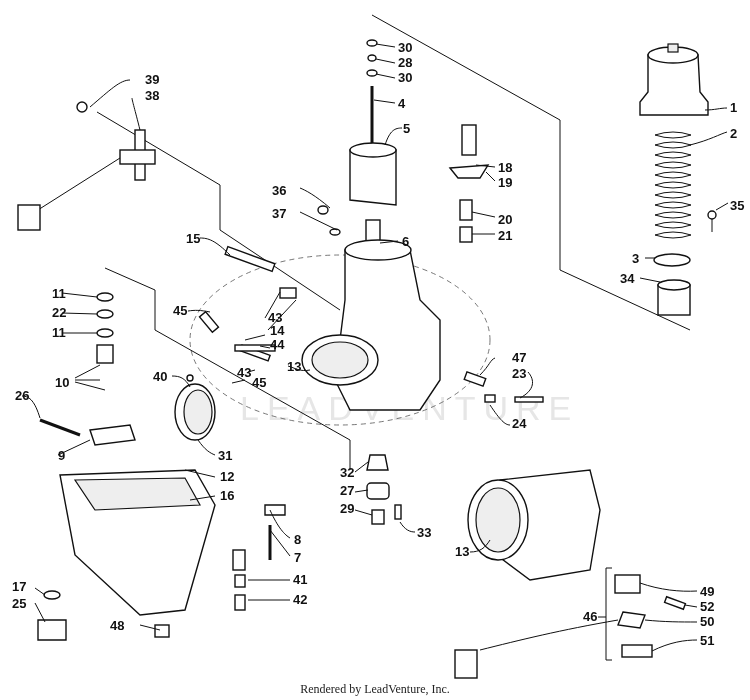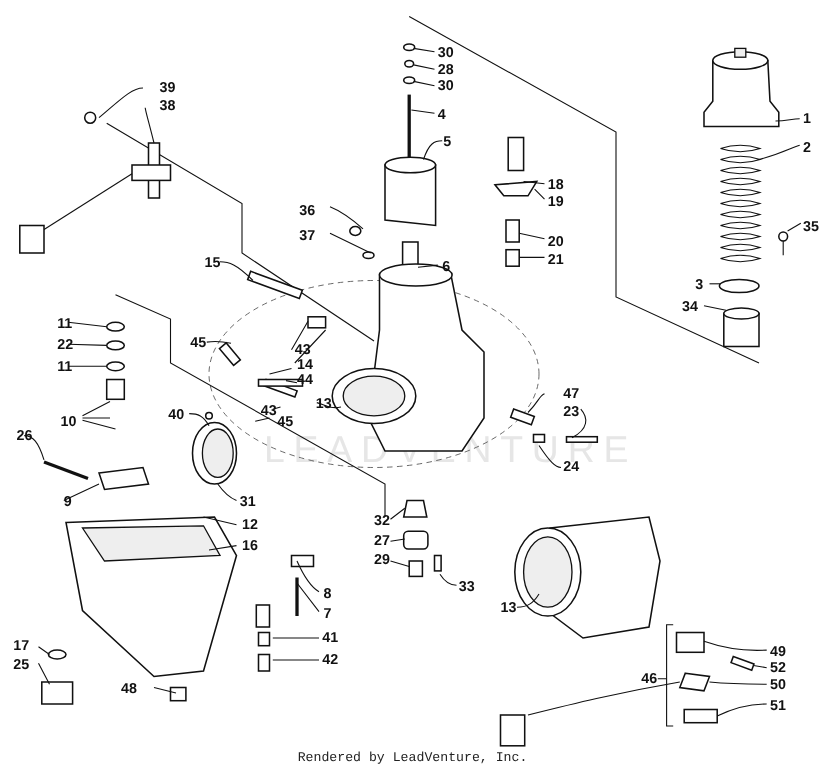--- a/index.html
+++ b/index.html
@@ -4,21 +4,21 @@
 <style>
   html,body{margin:0;padding:0;background:#fff;}
   body{width:750px;height:700px;position:relative;overflow:hidden;font-family:"Liberation Sans",sans-serif;}
   #diagram{position:absolute;left:0;top:0;width:750px;height:700px;}
   .lbl{font-family:"Liberation Sans Narrow","Liberation Sans",sans-serif;font-weight:bold;font-size:13px;fill:#111;}
   .ln{stroke:#111;stroke-width:1;fill:none;}
   .pt{stroke:#111;stroke-width:1.4;fill:#fff;}
   .pt2{stroke:#111;stroke-width:1.2;fill:#eee;}
   .dash{stroke:#555;stroke-width:0.8;fill:none;stroke-dasharray:5 4;}
   .wm{font-family:"Liberation Sans",sans-serif;font-size:34px;fill:#e6e6e6;letter-spacing:8px;}
-  #footer{position:absolute;left:0;width:750px;top:682px;text-align:center;font-size:12px;color:#222;font-family:Liberation Mono, monospace;}
+  #footer{position:absolute;left:0;width:750px;top:682px;text-align:center;font-size:12px;color:#222;font-family:Liberation Serif, serif;}
 </style>
 </head>
 <body>
 
 <svg id="diagram" viewBox="0 0 750 700" xmlns="http://www.w3.org/2000/svg">
 
   <text class="wm" x="240" y="420">LEADVENTURE</text>
   <ellipse class="dash" cx="340" cy="340" rx="150" ry="85"></ellipse>
 
   <polyline class="ln" points="372,15 560,120 560,270 690,330"></polyline>

